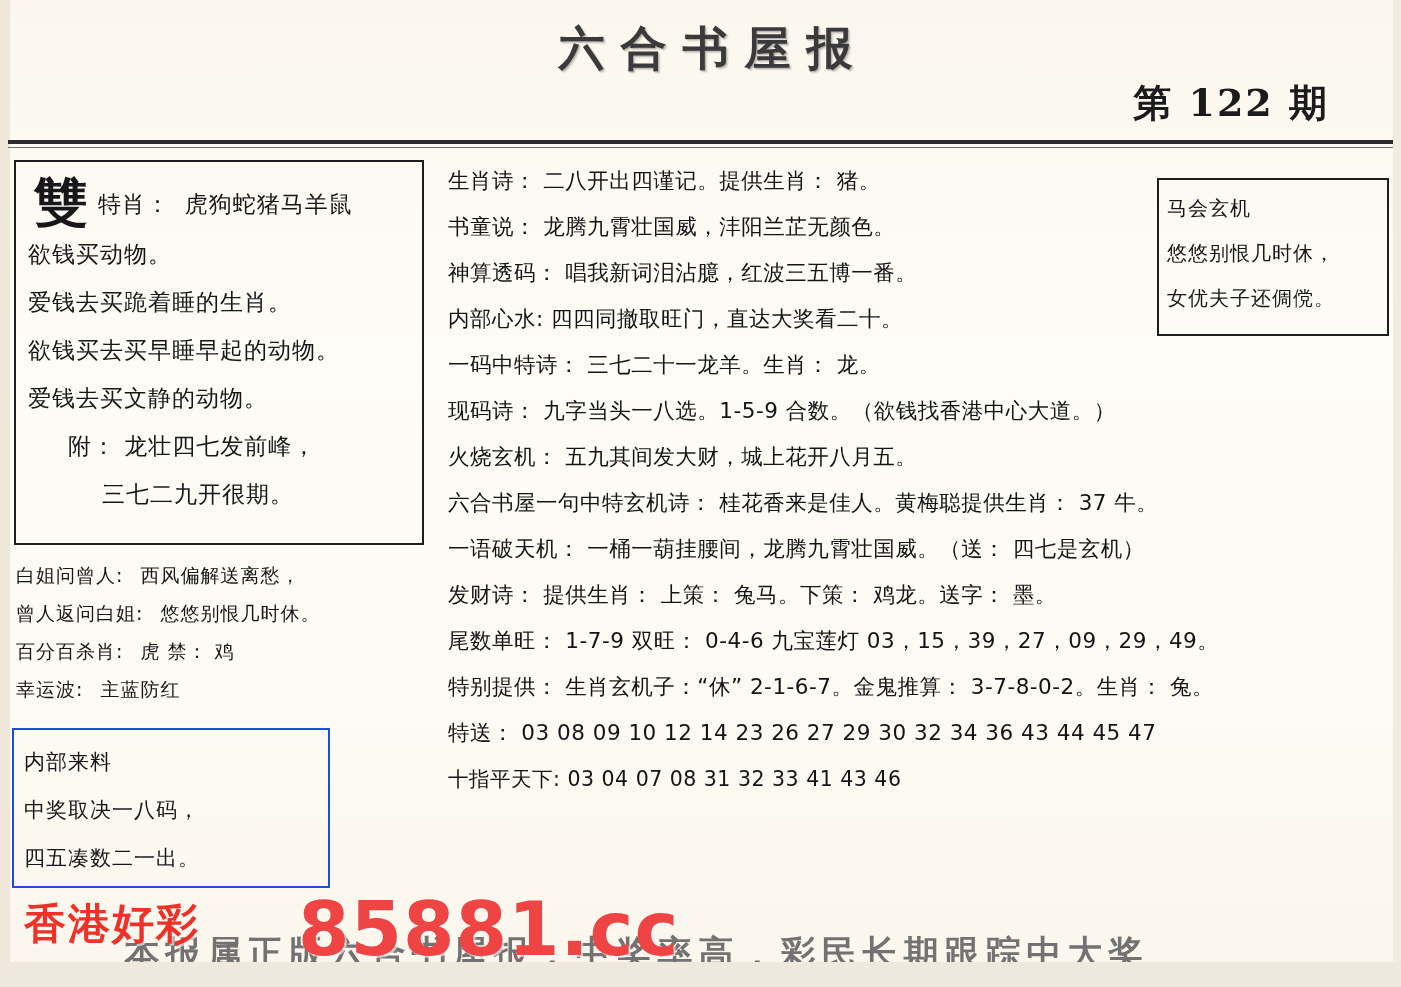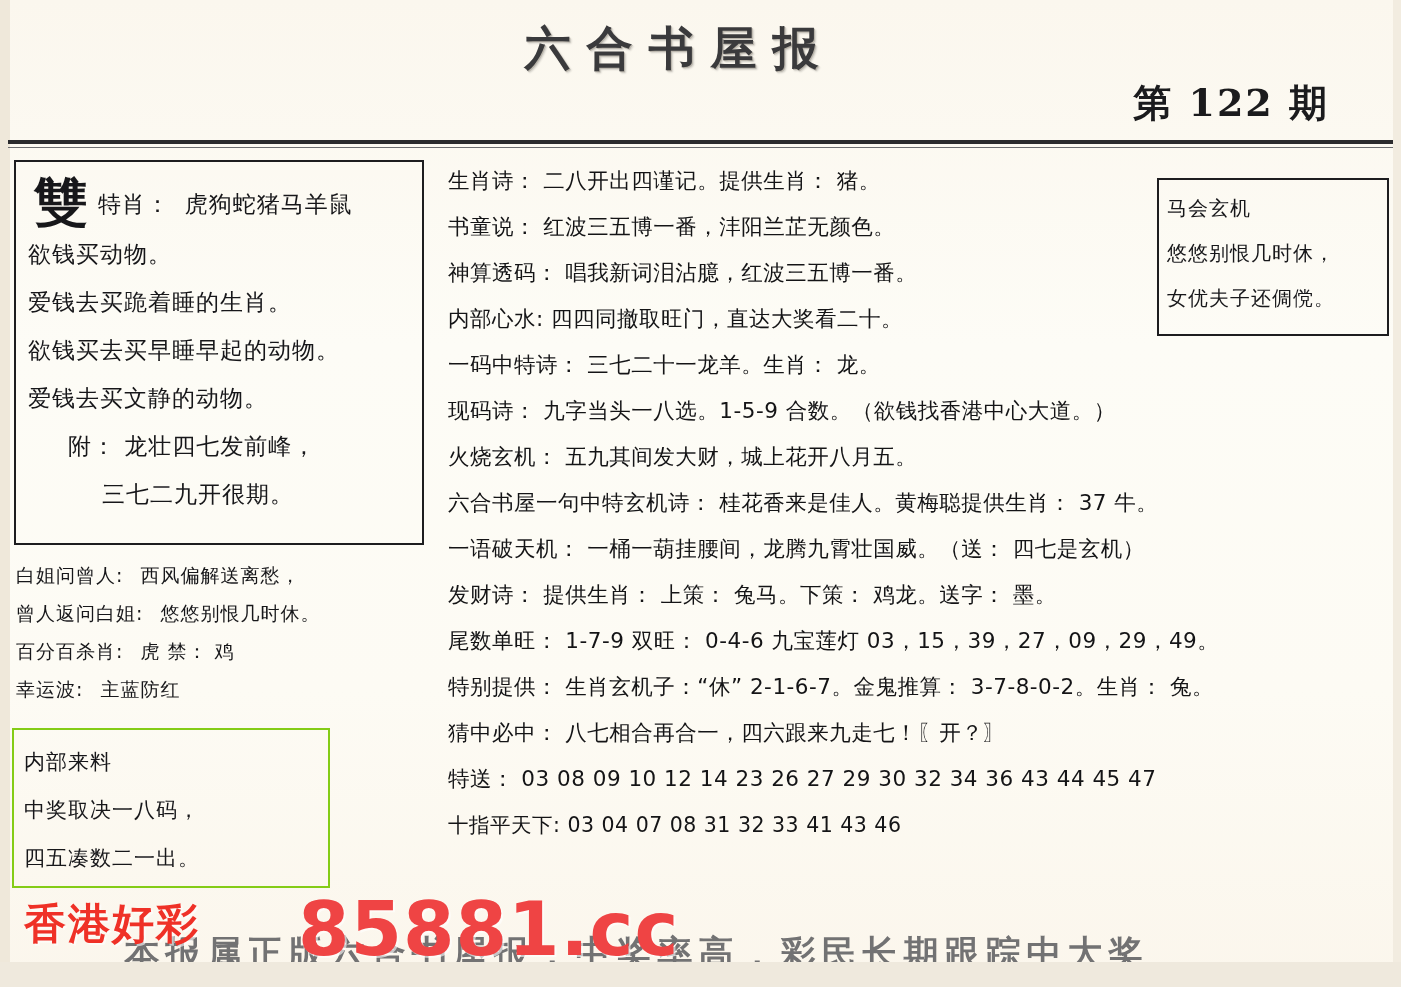--- a/index.html
+++ b/index.html
@@ -14,21 +14,21 @@
   .paper{
     position:absolute;inset:0;
     background:
       linear-gradient(180deg,#fbf7ee 0%,#fdfcf6 35%,#fdfbf4 70%,#fbf6ec 100%);
   }
   .edge-left{position:absolute;left:0;top:0;width:10px;height:987px;background:#efe8da;}
   .edge-right{position:absolute;right:0;top:0;width:8px;height:987px;background:#f2ece0;}
 
   
   .masthead{
-    position:absolute;left:0;top:18px;width:1359px;text-align:center;
+    position:absolute;left:0;top:18px;width:1359px;text-align:center;padding-left:34px;
   }
   .masthead .title{
     display:inline-block;
     font-family:"DejaVu Sans","Liberation Sans",sans-serif;
     font-weight:bold;
     font-size:46px;
     letter-spacing:16px;
     color:#3a3a3c;
     text-shadow:1px 1px 0 #b9b4aa, 2px 2px 2px rgba(0,0,0,.18);
   }
@@ -73,21 +73,21 @@
     position:absolute;left:16px;top:556px;width:420px;
   }
   .note{
     font-size:19px;line-height:38px;letter-spacing:1px;white-space:nowrap;
   }
   .note .lbl{letter-spacing:1px;text-align:right;}
   .note .val{margin-left:10px;}
 
   .inner-box{
     position:absolute;left:12px;top:728px;width:318px;height:160px;
-    border:2px solid #84cc16;box-sizing:border-box;
+    border:2px solid #1d4ed8;box-sizing:border-box;
     padding:8px 10px;
   }
   .inner-box .ln{font-size:21px;line-height:48px;letter-spacing:1px;white-space:nowrap;}
 
   
   .mid{
     position:absolute;left:448px;top:158px;width:940px;
   }
   .mid .row{
     font-size:21.5px;
@@ -186,32 +186,31 @@
 </div>
 
 <div class="inner-box">
   <div class="ln">内部来料</div>
   <div class="ln">中奖取决一八码，</div>
   <div class="ln">四五凑数二一出。</div>
 </div>
 
 <div class="mid">
   <div class="row">生肖诗： 二八开出四谨记。提供生肖： 猪。</div>
-  <div class="row">书童说： 红波三五博一番，沣阳兰芷无颜色。</div>
+  <div class="row">书童说： 龙腾九霄壮国威，沣阳兰芷无颜色。</div>
   <div class="row">神算透码： 唱我新词泪沾臆，红波三五博一番。</div>
   <div class="row">内部心水: 四四同撤取旺门，直达大奖看二十。</div>
   <div class="row">一码中特诗： 三七二十一龙羊。生肖： 龙。</div>
   <div class="row">现码诗： 九字当头一八选。1-5-9 合数。（欲钱找香港中心大道。）</div>
   <div class="row">火烧玄机： 五九其间发大财，城上花开八月五。</div>
   <div class="row">六合书屋一句中特玄机诗： 桂花香来是佳人。黄梅聪提供生肖： 37 牛。</div>
   <div class="row">一语破天机： 一桶一葫挂腰间，龙腾九霄壮国威。（送： 四七是玄机）</div>
   <div class="row">发财诗： 提供生肖： 上策： 兔马。下策： 鸡龙。送字： 墨。</div>
   <div class="row">尾数单旺： 1-7-9 双旺： 0-4-6 九宝莲灯 03，15，39，27，09，29，49。</div>
   <div class="row">特别提供： 生肖玄机子：“休” 2-1-6-7。金鬼推算： 3-7-8-0-2。生肖： 兔。</div>
-  <div class="row">猜中必中： 八七相合再合一，四六跟来九走七！〖开？〗</div>
   <div class="row">特送： 03 08 09 10 12 14 23 26 27 29 30 32 34 36 43 44 45 47</div>
   <div class="row small">十指平天下: 03 04 07 08 31 32 33 41 43 46</div>
 </div>
 
 <div class="right-box">
   <div class="ln">马会玄机</div>
   <div class="ln">悠悠别恨几时休，</div>
   <div class="ln">女优夫子还倜傥。</div>
 </div>
 

